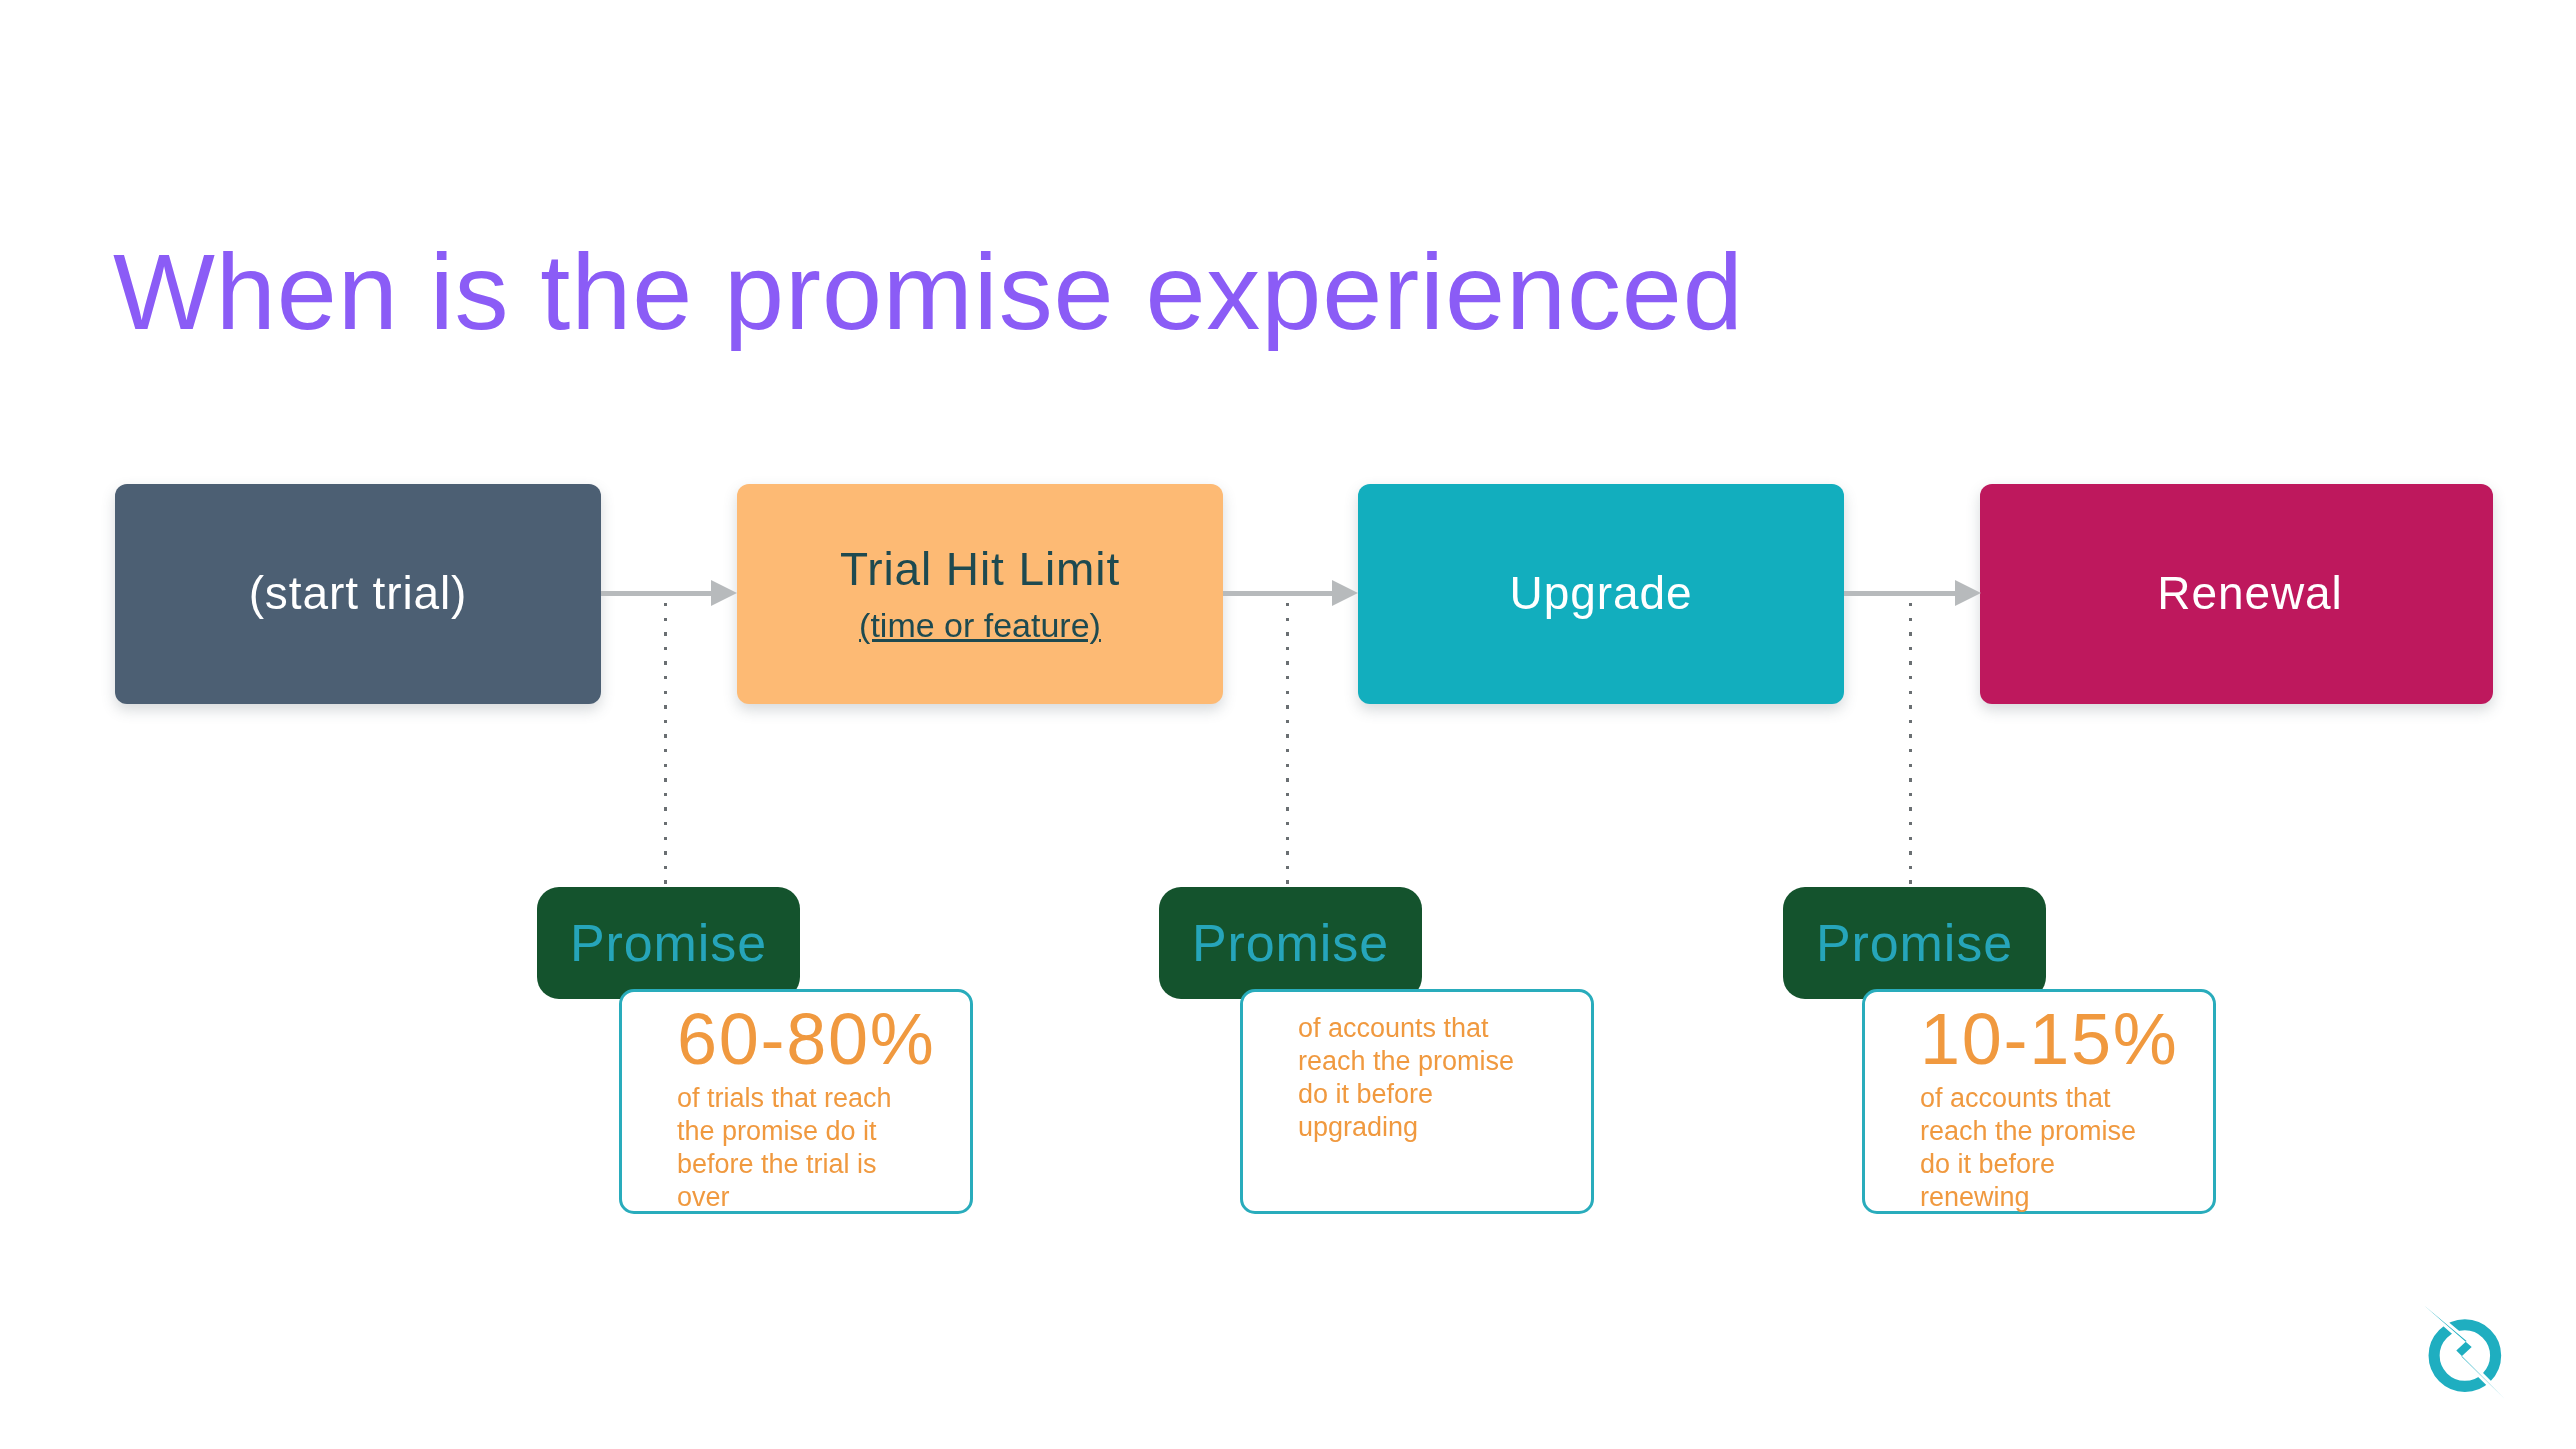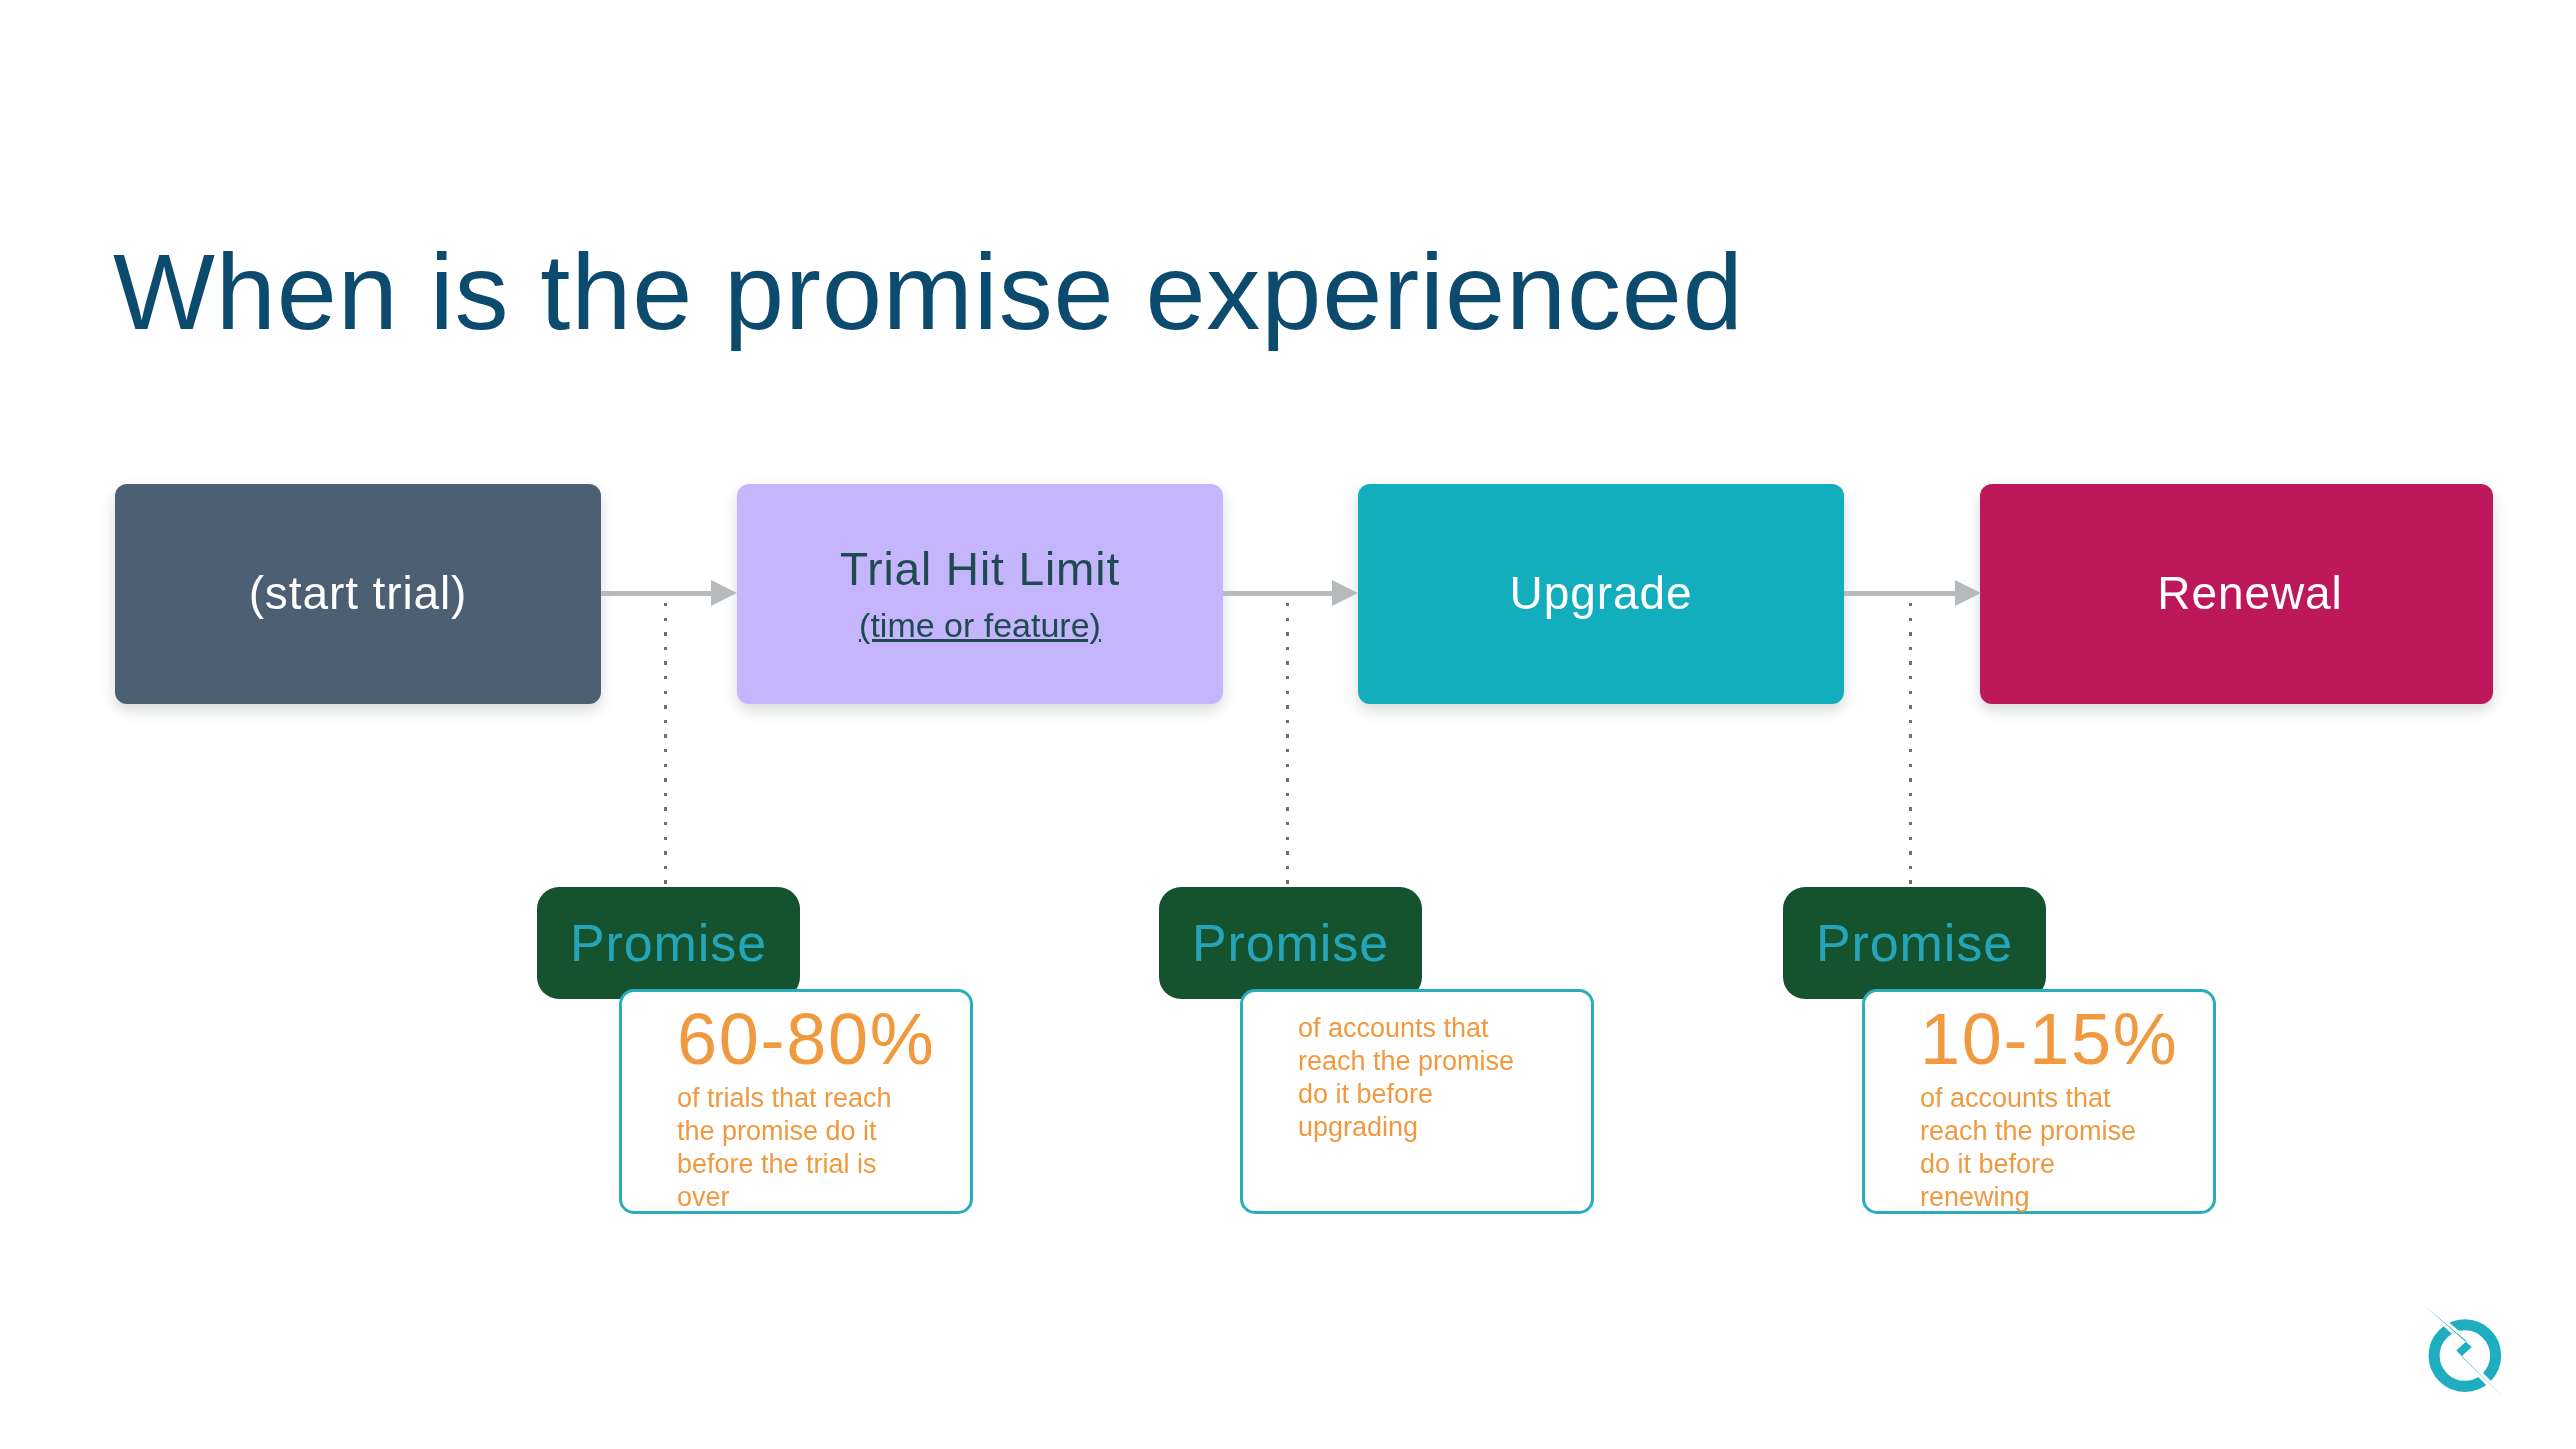--- a/index.html
+++ b/index.html
@@ -3,32 +3,32 @@
 <meta charset="utf-8">
 <style>
   html,body{margin:0;padding:0;background:#ffffff;}
   body{width:2576px;height:1449px;font-family:"Liberation Sans", sans-serif;}
   .slide{position:relative;width:2576px;height:1449px;background:#ffffff;overflow:hidden;}
 
   
   .slide-title{
     position:absolute;left:113px;top:166px;
     font-size:108px;font-weight:300;line-height:1;
-    letter-spacing:0.9px;color:#0c4a6e;white-space:nowrap;text-align:center;
+    letter-spacing:0.9px;color:#8b5cf6;white-space:nowrap;text-align:center;
   }
 
   
   .step{
     position:absolute;top:484px;width:486px;height:220px;
     border-radius:12px;display:flex;flex-direction:column;
     align-items:center;justify-content:center;text-align:center;
     box-shadow:0 6px 13.7px rgba(70,80,90,.22);
   }
   .s0{left:115px;background:#4C5F73;color:#ffffff;}
-  .s1{left:737px;background:#c4b5fd;color:#1E4A50;}
+  .s1{left:737px;background:#fdba74;color:#1E4A50;}
   .s2{left:1358px;background:#12AEBE;color:#ffffff;}
   .s3{left:1980px;background:#be185d;color:#ffffff;padding-left:27px;}
   .step-label{font-size:46px;line-height:1.25;letter-spacing:0.9px;}
   .step-sublabel{font-size:46px;line-height:1.25;letter-spacing:0.9px;}
   .s1 .step-sublabel{font-size:34px;margin-top:5.2px;letter-spacing:0;text-decoration:underline;}
   .step-sublabel:empty{display:none;}
 
   
   .arrow{position:absolute;top:580px;height:27.5px;}
   .a0{left:601px;width:136px;}

